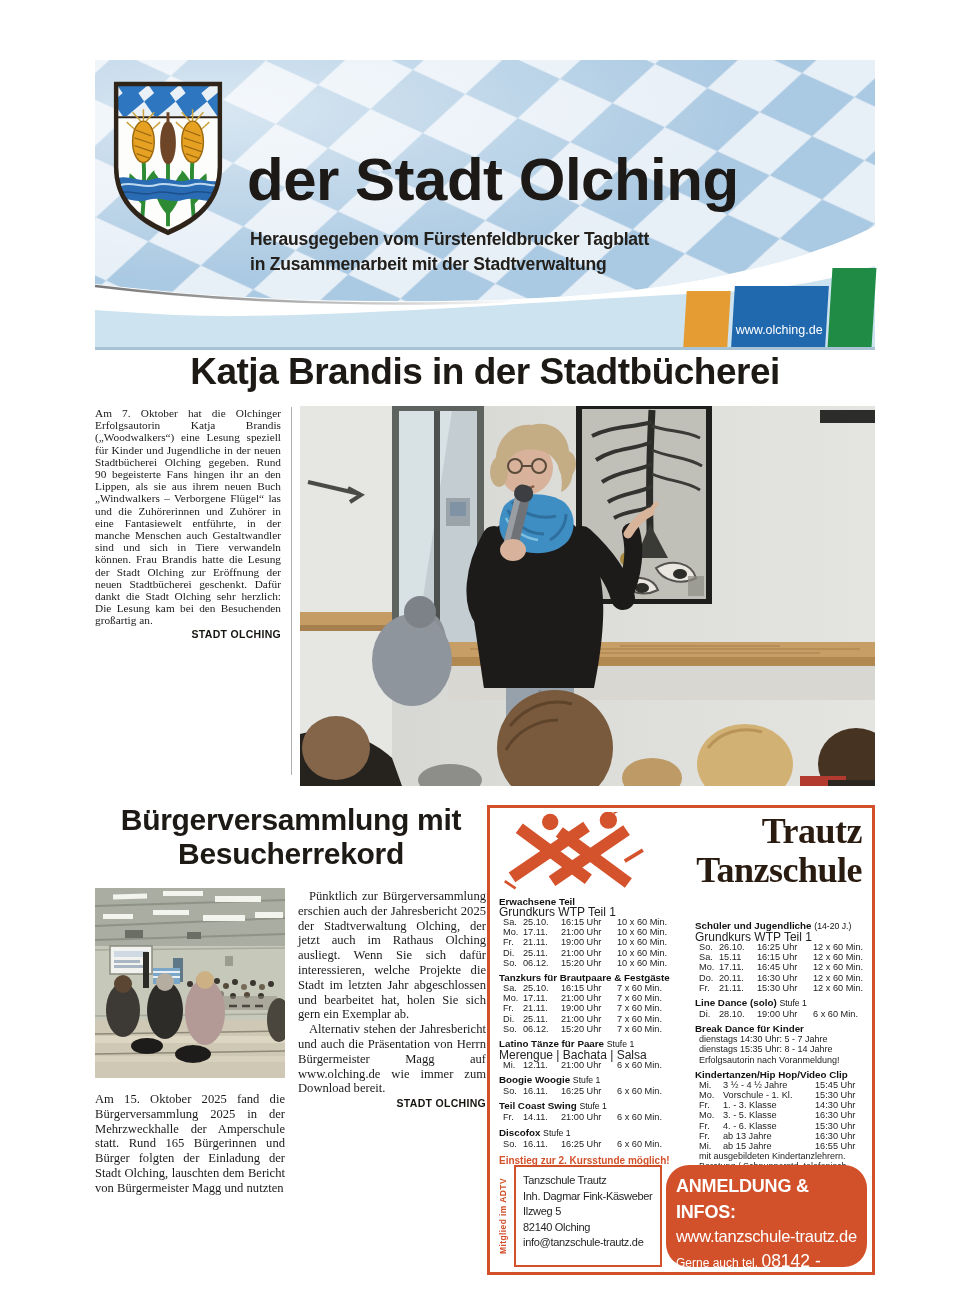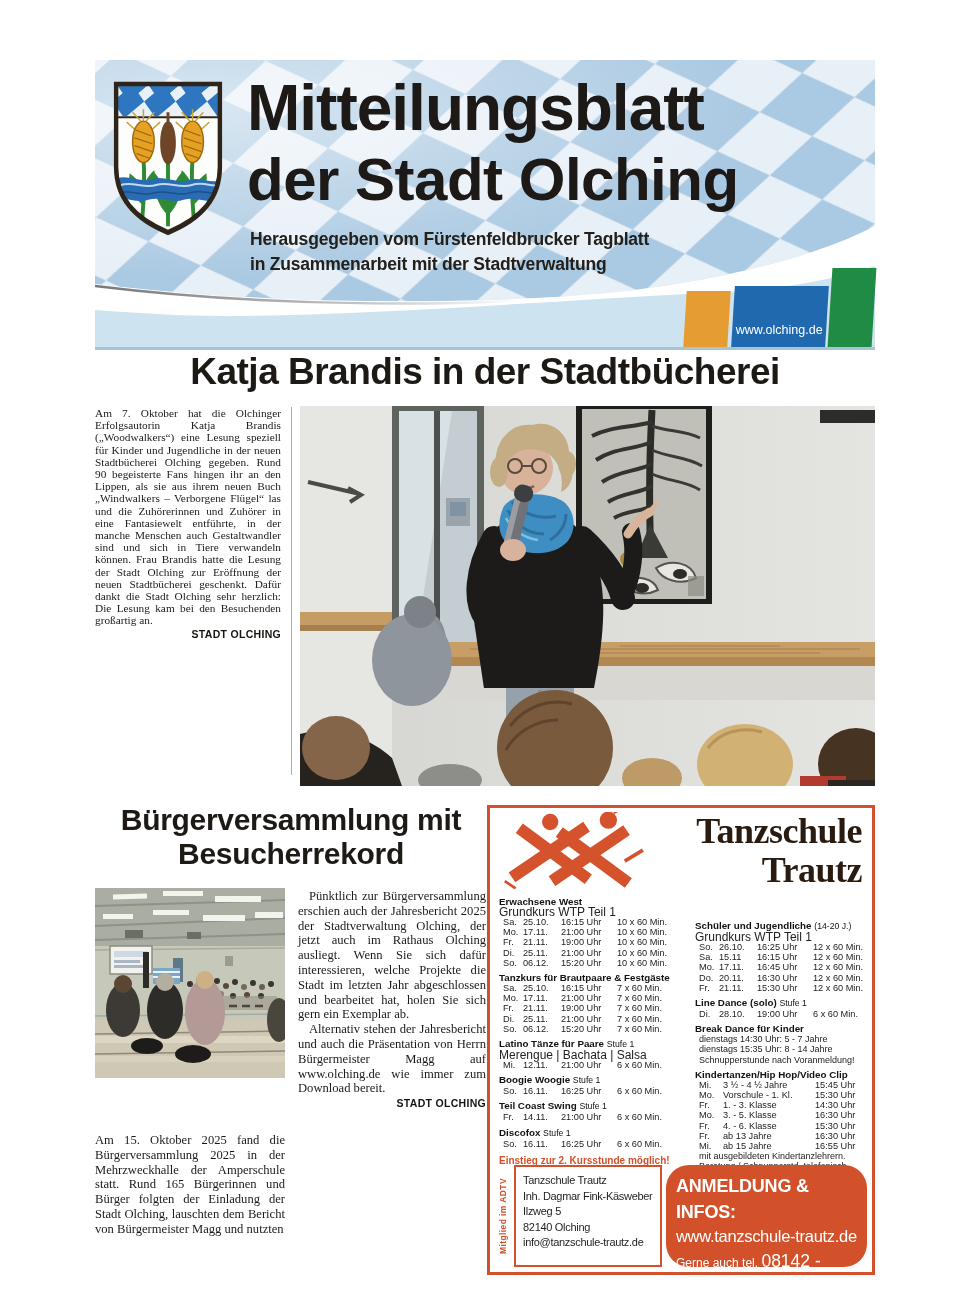--- a/index.html
+++ b/index.html
@@ -35,21 +35,21 @@
                font-weight:bold; font-size:30px; line-height:34px; letter-spacing:-0.3px; color:#1d1a16; }
   .serif { font-family:"Liberation Serif","DejaVu Serif",serif; color:#1a1a1a; }
   .body-sm { font-size:11.3px; line-height:12.2px; text-align:justify; hyphens:auto; }
   .body-md { font-size:12.6px; line-height:14.8px; text-align:justify; hyphens:auto; }
   .art1-col { position:absolute; left:95px; top:407px; width:197px; padding-right:10px;
               border-right:1px solid #b0b0ae; min-height:368px; }
   .byline { font-family:"Liberation Sans","DejaVu Sans",sans-serif; font-weight:bold; font-size:10.5px;
             line-height:14px; letter-spacing:0.3px; text-align:right; color:#17140f; }
   .photo1 { position:absolute; left:300px; top:406px; width:575px; height:380px; }
   .photo2 { position:absolute; left:95px; top:888px; width:190px; height:190px; }
-  .art2-col1 { position:absolute; left:95px; top:1092px; width:190px;margin-top:41px; }
+  .art2-col1 { position:absolute; left:95px; top:1092px; width:190px; }
   .art2-col2 { position:absolute; left:298px; top:889px; width:188px; }
   .indent { text-indent:11px; }
 
   
   .ad { position:absolute; left:487px; top:805px; width:388px; height:470px;
         border:3px solid var(--accent,#d2512b); background:#fff; }
   .ad-logo { position:absolute; left:6px; top:4px; width:152px; height:80px; }
   .ad-brand { position:absolute; right:10px; top:4px; text-align:right;
               font-family:"Liberation Serif","DejaVu Serif",serif; font-weight:bold;
               font-size:36px; line-height:39px; color:#2a1b10; letter-spacing:-0.5px; }
@@ -172,21 +172,20 @@
         <line x1="60" y1="46" x2="60" y2="36" stroke="#6e4526" stroke-width="3"></line>
         <ellipse cx="60" cy="67" rx="8" ry="22" fill="#6e4526"></ellipse>
 
         <path d="M8,103 C20,99 32,108 44,104 C56,100 68,109 80,105 C92,101 104,109 112,105 L112,125 C100,129 88,121 76,125 C64,129 52,121 40,125 C28,129 16,121 8,125 Z" fill="#2a6cb3"></path>
         <path d="M12,110 C24,106 36,114 48,110 C60,106 72,114 84,110 C96,106 104,112 110,110" stroke="#bcd9ef" stroke-width="2" fill="none"></path>
         <path d="M10,118 C22,114 34,122 46,118 C58,114 70,122 82,118 C94,114 104,120 110,118" stroke="#1d4f8a" stroke-width="1.5" fill="none"></path>
       </g>
       <path d="M8,8 H112 V92 Q112,136 60,157 Q8,136 8,92 Z" fill="none" stroke="#2f2419" stroke-width="3"></path>
     </svg>
 
-    <div class="m-title1">Mitteilungsblatt</div>
     <div class="m-title2">der Stadt Olching</div>
     <div class="m-sub">
       <div>Herausgegeben vom Fürstenfeldbrucker Tagblatt</div>
       <div>in Zusammenarbeit mit der Stadtverwaltung</div>
     </div>
 
     <div class="blk blk-orange"></div>
     <div class="blk blk-blue">
       <div class="site">www.olching.de</div>
     </div>
@@ -392,29 +391,29 @@
         <path d="M58,76 L140,20"></path>
         <path d="M66,22 L142,78"></path>
       </g>
       <path d="M138,54 L158,42" stroke="#d5532c" stroke-width="4" fill="none"></path>
       <path d="M6,76 L18,84" stroke="#d5532c" stroke-width="3" fill="none"></path>
       <circle cx="56" cy="11" r="9" fill="#d5532c"></circle>
       <circle cx="120" cy="9" r="9.5" fill="#d5532c"></circle>
       <path d="M126,1 L131,-2" stroke="#d5532c" stroke-width="3"></path>
     </svg>
     <div class="ad-brand">
+      <div>Trautz</div>
       <div>Tanzschule</div>
-      <div>Trautz</div>
     </div>
 
     <div class="ad-cols">
       <div class="ad-col-left">
         <div>
             <div class="c-section">
-              <div class="c-heading"><span>Erwachsene West</span></div>
+              <div class="c-heading"><span>Erwachsene Teil</span></div>
               <div class="c-sub">Grundkurs WTP Teil 1</div>
               <div class="c-row row-course">
                 <div class="c-cell">Sa.</div>
                 <div class="c-cell">25.10.</div>
                 <div class="c-cell">16:15 Uhr</div>
                 <div class="c-cell">10 x 60 Min.</div>
               </div>
               <div class="c-row row-course">
                 <div class="c-cell">Mo.</div>
                 <div class="c-cell">17.11.</div>
@@ -555,21 +554,21 @@
                 <div class="c-cell">Di.</div>
                 <div class="c-cell">28.10.</div>
                 <div class="c-cell">19:00 Uhr</div>
                 <div class="c-cell">6 x 60 Min.</div>
               </div>
             </div>
             <div class="c-section">
               <div class="c-heading"><span>Break Dance für Kinder</span></div>
               <div class="c-line">dienstags 14:30 Uhr: 5 - 7 Jahre</div>
               <div class="c-line">dienstags 15:35 Uhr: 8 - 14 Jahre</div>
-              <div class="c-line">Schnupperstunde nach Voranmeldung!</div>
+              <div class="c-line">Erfolgsautorin nach Voranmeldung!</div>
             </div>
             <div class="c-section">
               <div class="c-heading"><span>Kindertanzen/Hip Hop/Video Clip</span></div>
               <div class="c-row row-age">
                 <div class="c-cell">Mi.</div>
                 <div class="c-cell">3 ½ - 4 ½ Jahre</div>
                 <div class="c-cell">15:45 Uhr</div>
               </div>
               <div class="c-row row-age">
                 <div class="c-cell">Mo.</div>

